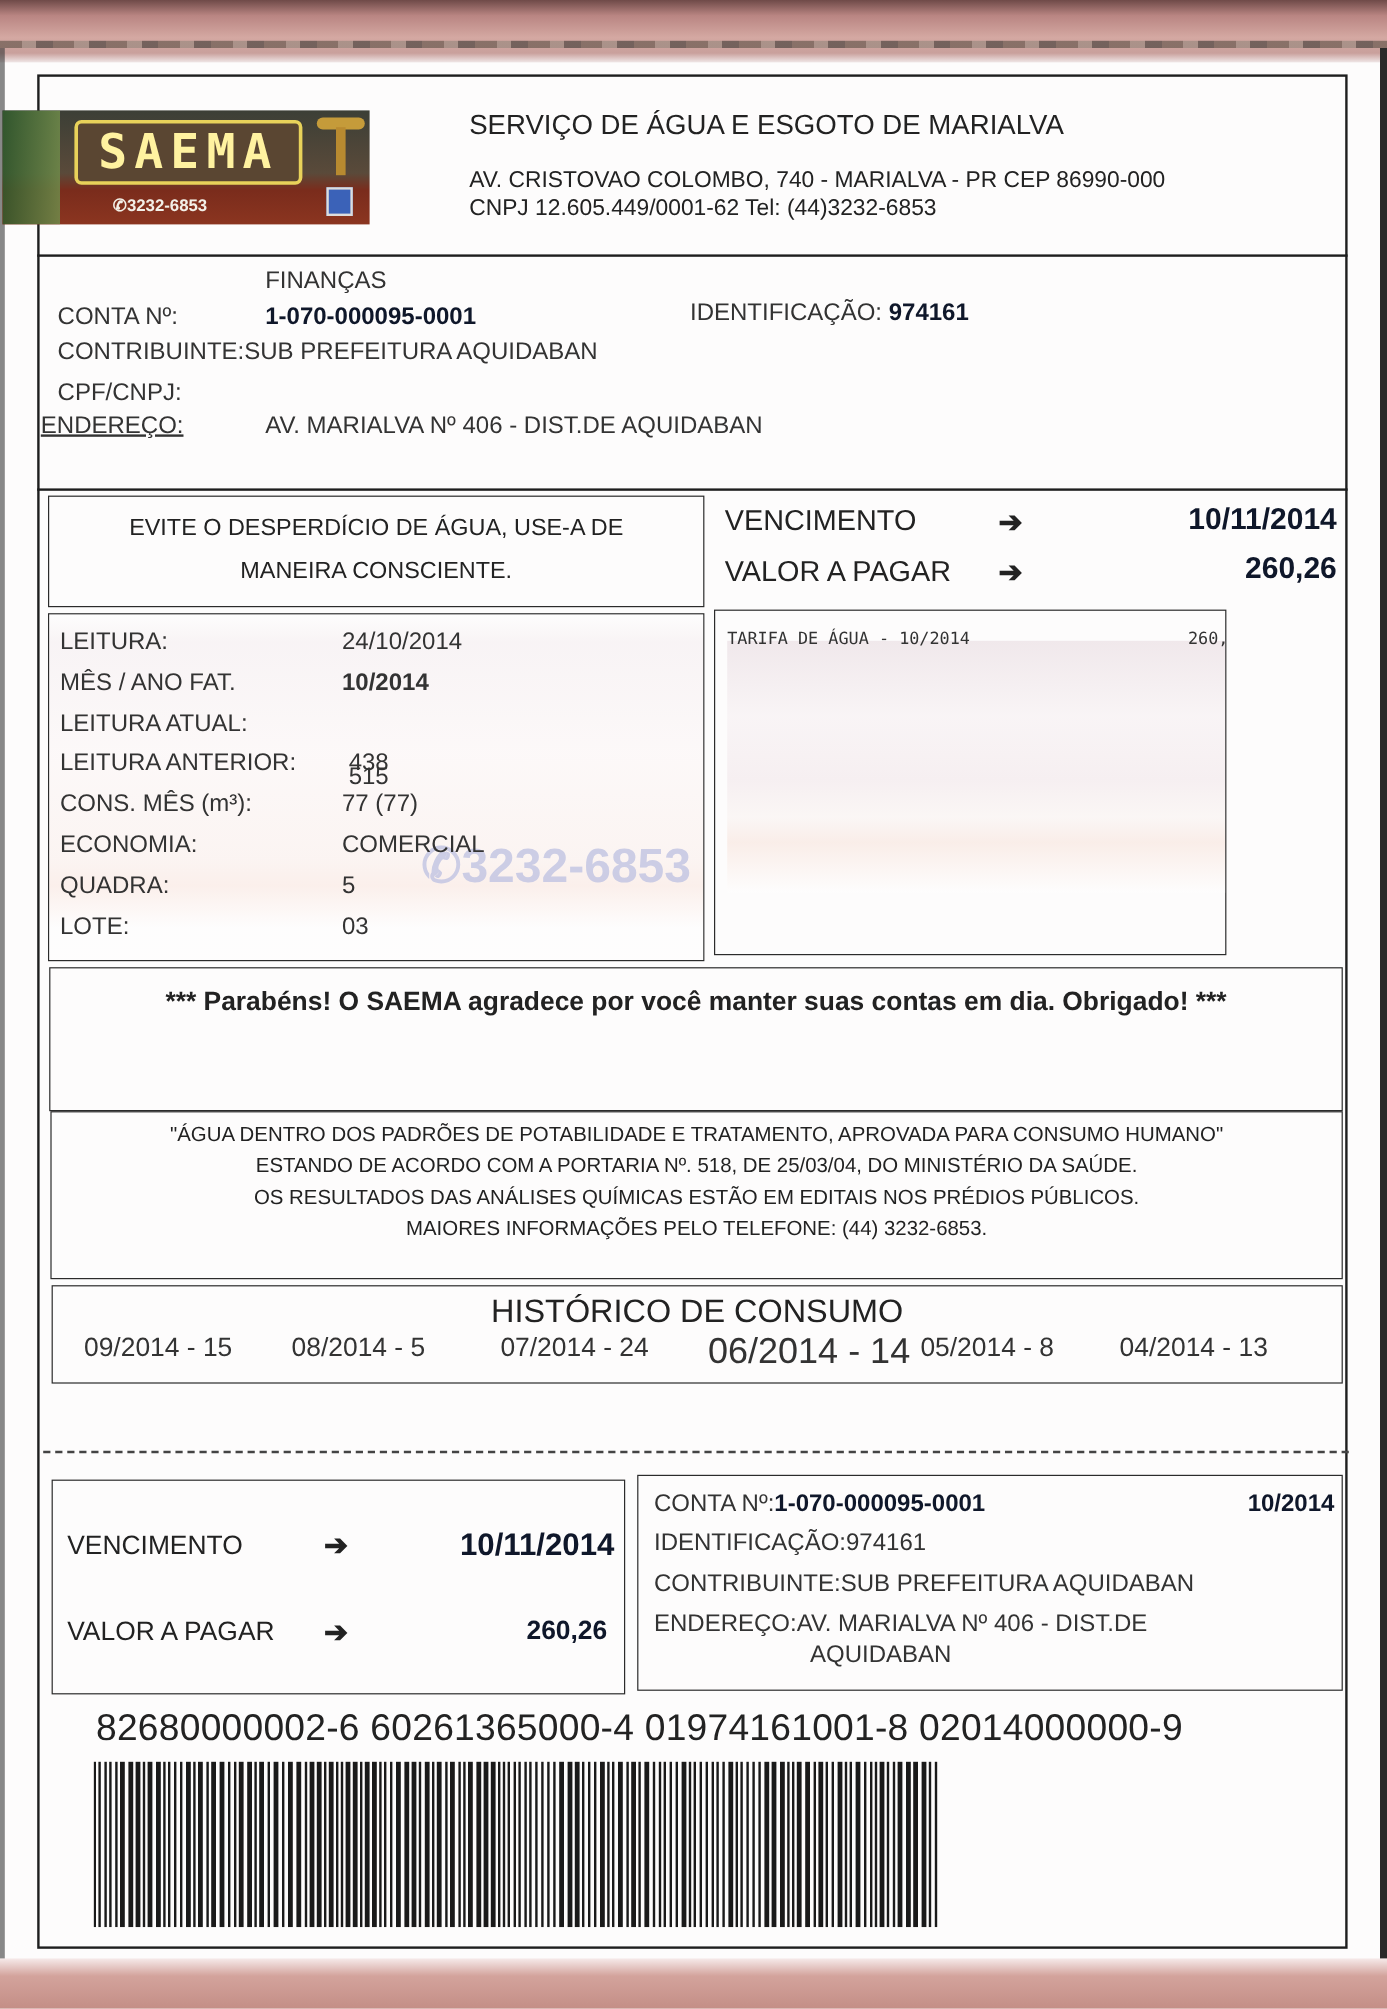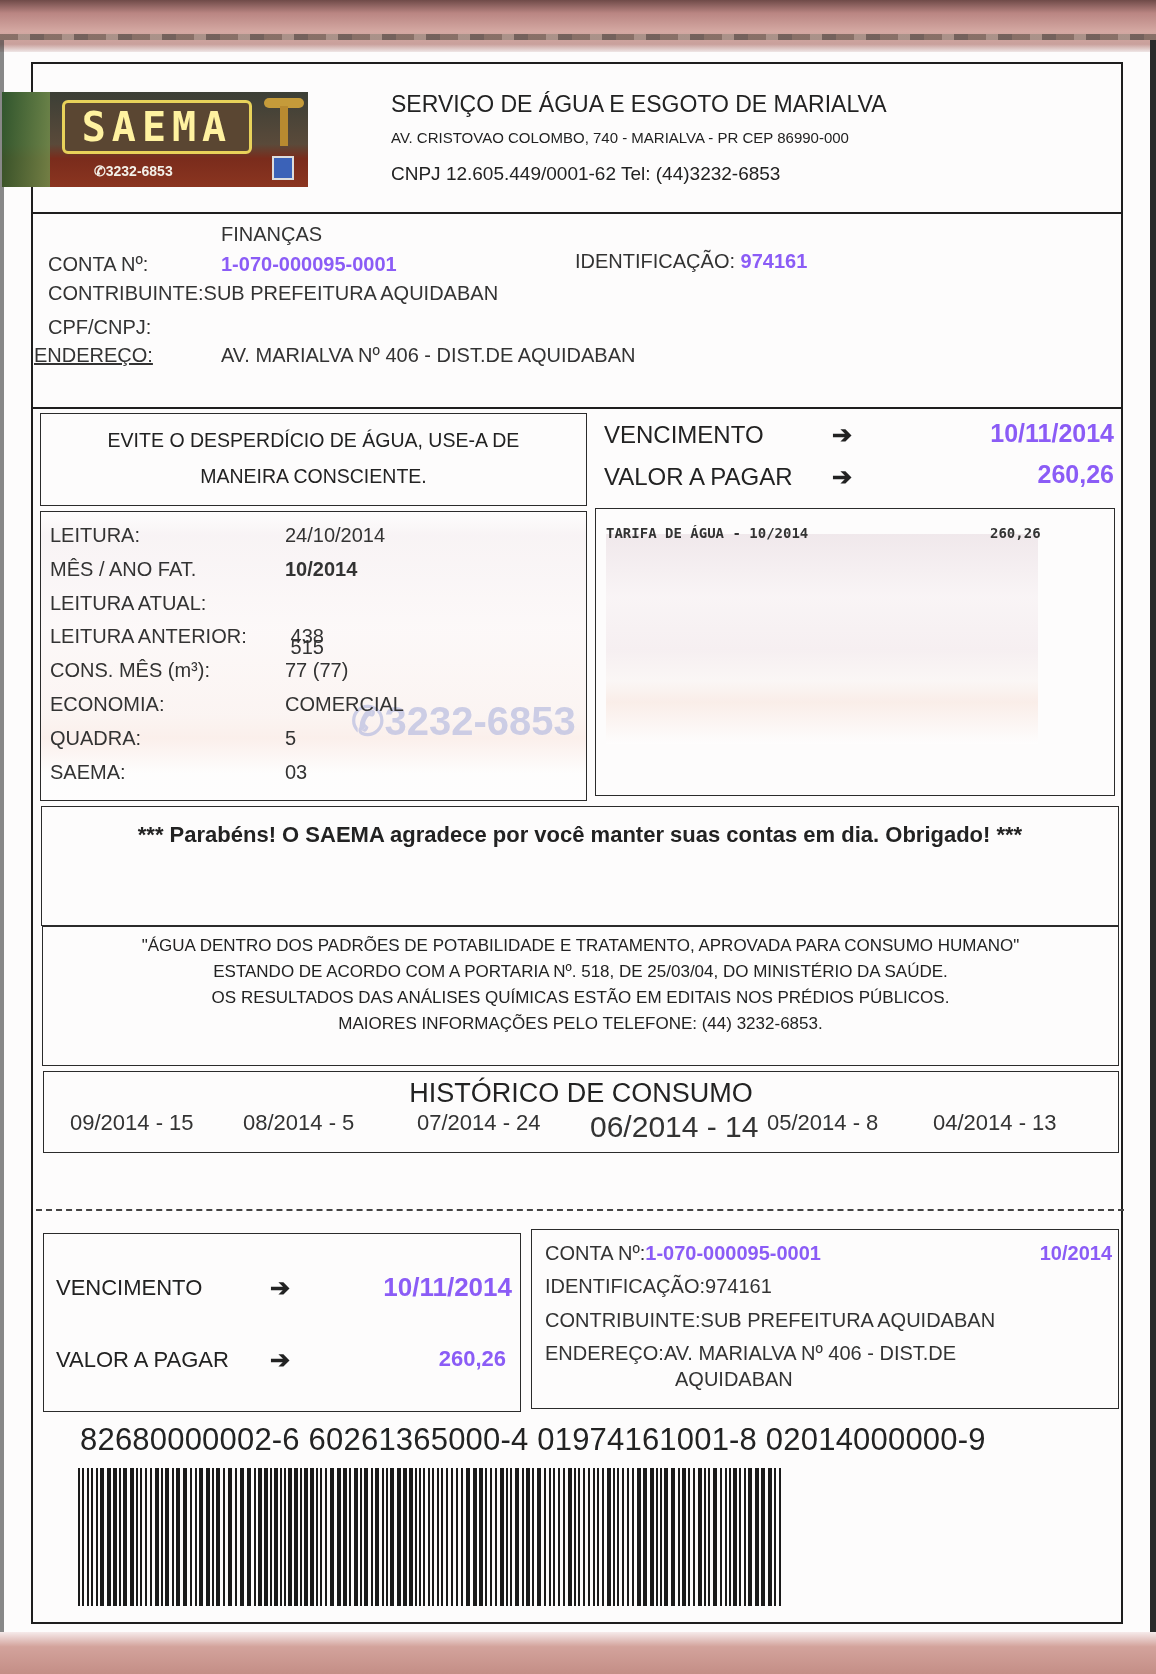--- a/index.html
+++ b/index.html
@@ -46,39 +46,39 @@
     letter-spacing:6px; text-align:center; line-height:48px; font-family:"DejaVu Sans Mono", monospace;
   }
   .logo .phone {
     position:absolute; left:92px; top:71px; color:#f3f0e8; font-size:14px; font-weight:bold;
   }
   .logo .tap { position:absolute; left:262px; top:6px; width:40px; height:10px; background:#c59b3a; border-radius:5px; }
   .logo .tap2 { position:absolute; left:278px; top:14px; width:8px; height:40px; background:#b88a30; }
   .logo .crest { position:absolute; left:270px; top:64px; width:18px; height:20px; background:#3b62b8; border:2px solid #ddd; }
 
   .h-title { left:391px; top:91px; font-size:23px; }
-  .h-addr { left:391px; top:129px; font-size:15px;text-align:center; }
+  .h-addr { left:391px; top:140px; font-size:19px;text-align:center; }
   .h-cnpj { left:391px; top:163px; font-size:19px; }
 
   
   .info-line { position:absolute; left:31px; top:407px; width:1092px; height:2px; background:#1e1e1e; }
   .info { font-size:20px; color:#333; }
-  .b { font-weight:bold; color:#8b5cf6; }
+  .b { font-weight:bold; color:#0f172a; }
 
   
   .evite { left:40px; top:413px; width:547px; height:93px; text-align:center; font-size:19.5px; }
   .evite .l1 { position:absolute; left:0; right:0; top:15px; }
   .evite .l2 { position:absolute; left:0; right:0; top:51px; }
   .venc { font-size:24px; }
   .venc-lbl { left:604px; }
   .arrow { font-weight:bold; font-size:24px; }
 
   
   .leitura { left:40px; top:511px; width:547px; height:290px; overflow:hidden; }
-  .tarifa { left:595px; top:508px; width:520px; height:288px; overflow:hidden;font-weight:bold; }
+  .tarifa { left:595px; top:508px; width:427px; height:288px; overflow:hidden; }
   .wm {
     position:absolute; opacity:.35;
   }
   .lt-row { font-size:20px; color:#333; }
   .mono { font-family:"DejaVu Sans Mono", monospace; font-size:14px; color:#333; }
 
   .parabens { left:41px; top:806px; width:1078px; height:120px; }
   .agua { left:42px; top:926px; width:1077px; height:140px; text-align:center; font-size:17px; color:#222; }
   .agua div { position:absolute; left:0; right:0; }
   .hist { left:43px; top:1071px; width:1076px; height:82px; }
@@ -153,21 +153,21 @@
       <div class="abs lt-row" style="left: 9px; top: 79.6px;">LEITURA ATUAL:</div>
       <div class="abs lt-row" style="left: 244px; top: 79.6px; white-space: pre; margin-top: 44px;"> 515</div>
       <div class="abs lt-row" style="left: 9px; top: 113.4px;">LEITURA ANTERIOR:</div>
       <div class="abs lt-row" style="left: 244px; top: 113.4px; white-space: pre;"> 438</div>
       <div class="abs lt-row" style="left: 9px; top: 147.2px;">CONS. MÊS (m³):</div>
       <div class="abs lt-row" style="left: 244px; top: 147.2px; white-space: pre;">77 (77)</div>
       <div class="abs lt-row" style="left: 9px; top: 181px;">ECONOMIA:</div>
       <div class="abs lt-row" style="left: 244px; top: 181px; white-space: pre;">COMERCIAL</div>
       <div class="abs lt-row" style="left: 9px; top: 214.8px;">QUADRA:</div>
       <div class="abs lt-row" style="left: 244px; top: 214.8px; white-space: pre;">5</div>
-      <div class="abs lt-row" style="left: 9px; top: 248.6px;">SAEMA:</div>
+      <div class="abs lt-row" style="left: 9px; top: 248.6px;">LOTE:</div>
       <div class="abs lt-row" style="left: 244px; top: 248.6px; white-space: pre;">03</div>
     </div>
 </div>
 
 <div class="box tarifa">
   <div class="wm" style="left:10px;top:25px;width:432px;height:210px;background:linear-gradient(180deg,#d8c3cc 0%,#f1e6ea 30%,#e9d7dd 55%,#f6ece8 70%,#f3d2c4 80%,#fff 100%);"></div>
   <div class="abs mono" style="left:10px;top:16px;">TARIFA DE ÁGUA - 10/2014</div>
   <div class="abs mono" style="left:394px;top:16px;">260,26</div>
 </div>
 

